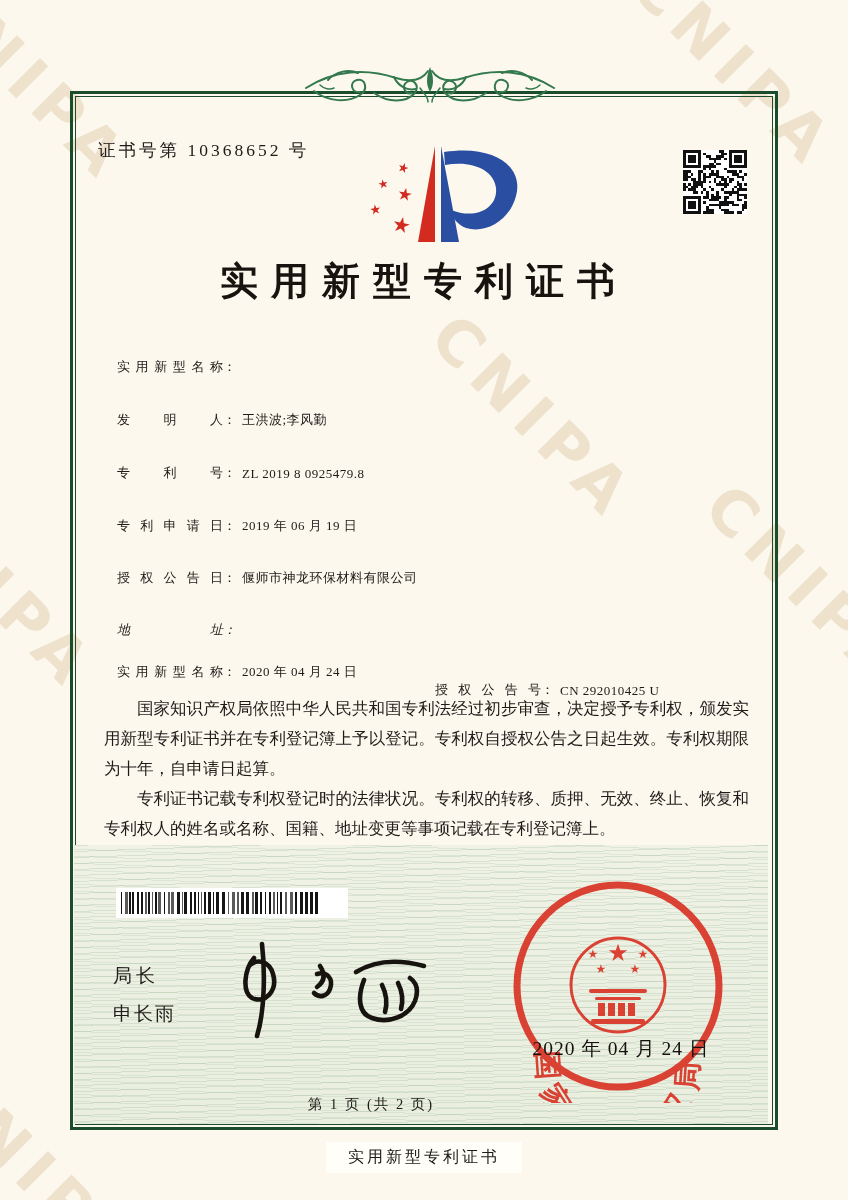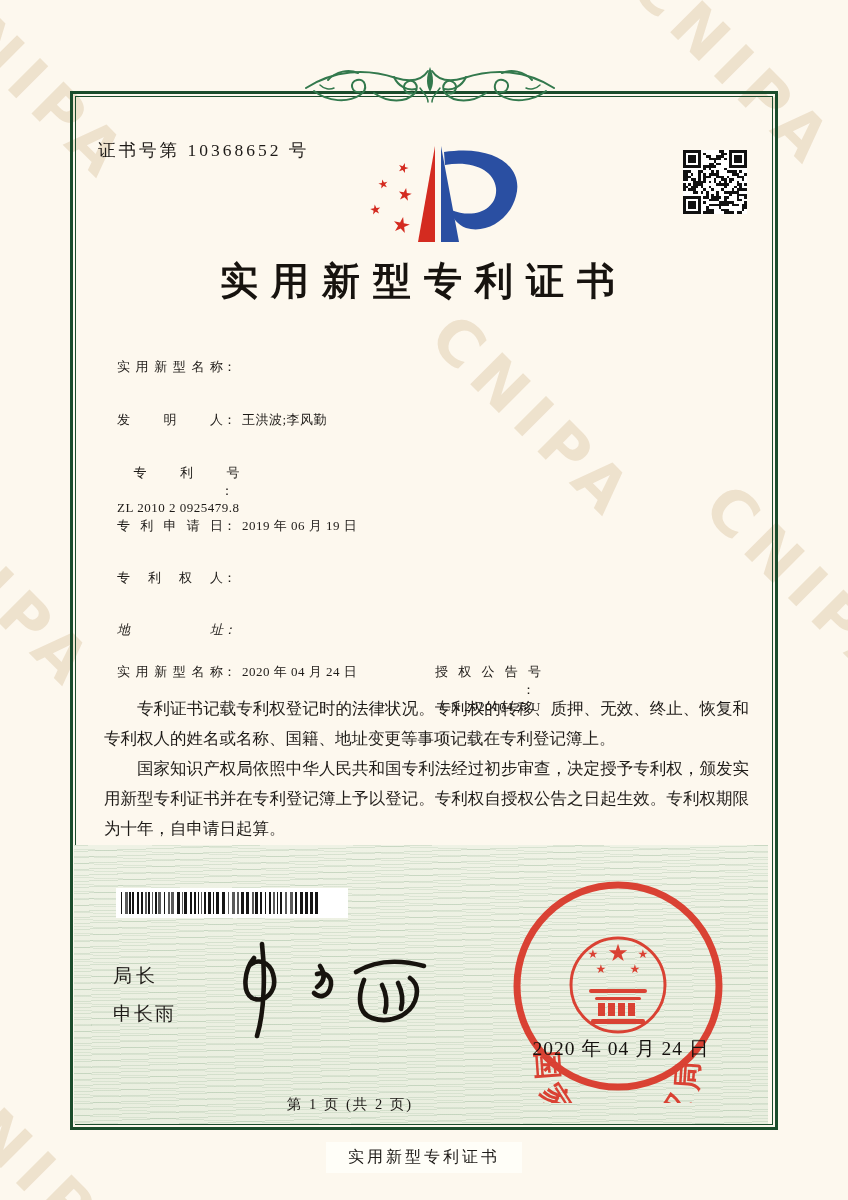--- a/index.html
+++ b/index.html
@@ -72,21 +72,21 @@
   .sig-title{position:absolute;left:113px;top:963px;font-size:19px;letter-spacing:4px;}
   .sig-name{position:absolute;left:113px;top:1001px;font-size:19px;letter-spacing:2px;}
   .signature{position:absolute;left:222px;top:938px;width:220px;height:104px;}
   .seal{position:absolute;left:503px;top:873px;width:230px;height:230px;opacity:.93;}
   .seal-date{
     position:absolute;left:521px;top:1035px;width:200px;
     font-size:19.5px;letter-spacing:1px;color:#14110e;text-align:center;
   }
   .page-info{
     position:absolute;left:0;top:1095px;width:700px;text-align:center;
-    font-size:14.5px;letter-spacing:2px;
+    font-size:14.5px;letter-spacing:2px;padding-left:21px;
   }
   .note-box{
     position:absolute;left:50%;top:1142px;transform:translateX(-50%);
     background:#fffef8;padding:5px 22px;font-size:16px;letter-spacing:3px;
   }
 </style>
 </head>
 <body>
 
 <div class="wm" style="left:-38px;top:-38px;">CNIPA</div>
@@ -438,52 +438,53 @@
 
 <div class="frow" style="top:358px;">
   <span class="flabel">实用新型名称</span>
     <span class="fcolon">：</span>
 </div>
 <div class="frow" style="top:411px;">
   <span class="flabel">发明人</span>
     <span class="fcolon">：</span>
     <span class="fvalue">王洪波;李风勤</span>
 </div>
-<div class="frow" style="top:464px;flex-direction:column;">
+<div class="frow" style="top:464px;">
   <span class="flabel">专利号</span>
     <span class="fcolon">：</span>
-    <span class="fvalue">ZL 2010 2 0925479.8</span>
+    <span class="fvalue">ZL 2019 8 0925479.8</span>
 </div>
 <div class="frow" style="top:517px;">
   <span class="flabel">专利申请日</span>
     <span class="fcolon">：</span>
     <span class="fvalue">2019 年 06 月 19 日</span>
 </div>
 <div class="frow" style="top:569px;">
-  <span class="flabel">专利权人</span>
-    <span class="fcolon">：</span>
+  <span class="flabel">授权公告日</span>
+    <span class="fcolon">：</span>
+    <span class="fvalue">偃师市神龙环保材料有限公司</span>
 </div>
 <div class="frow" style="top:621px;font-style:italic;">
   <span class="flabel">地址</span>
     <span class="fcolon">：</span>
 </div>
 <div class="frow" style="top:663px;">
   <span class="flabel">实用新型名称</span>
     <span class="fcolon">：</span>
     <span class="fvalue">2020 年 04 月 24 日</span>
 </div>
-<div class="frow frow2" style="top:663px;flex-direction:column;">
+<div class="frow frow2" style="top:681px;">
   <span class="flabel">授权公告号</span>
     <span class="fcolon">：</span>
     <span class="fvalue">CN 292010425 U</span>
 </div>
 
 <div class="body-text">
+  <p>国家知识产权局依照中华人民共和国专利法经过初步审查，决定授予专利权，颁发实用新型专利证书并在专利登记簿上予以登记。专利权自授权公告之日起生效。专利权期限为十年，自申请日起算。</p>
   <p>专利证书记载专利权登记时的法律状况。专利权的转移、质押、无效、终止、恢复和专利权人的姓名或名称、国籍、地址变更等事项记载在专利登记簿上。</p>
-  <p>国家知识产权局依照中华人民共和国专利法经过初步审查，决定授予专利权，颁发实用新型专利证书并在专利登记簿上予以登记。专利权自授权公告之日起生效。专利权期限为十年，自申请日起算。</p>
 </div>
 
 <div class="band"></div>
 
 <div class="barcode-box">
   <div class="barcode" id="barcode">
       <span style="width:1px;background:#151515"></span>
       <span style="width:3px"></span>
       <span style="width:3px;background:#5a5a5a"></span>
       <span style="width:1px"></span>

